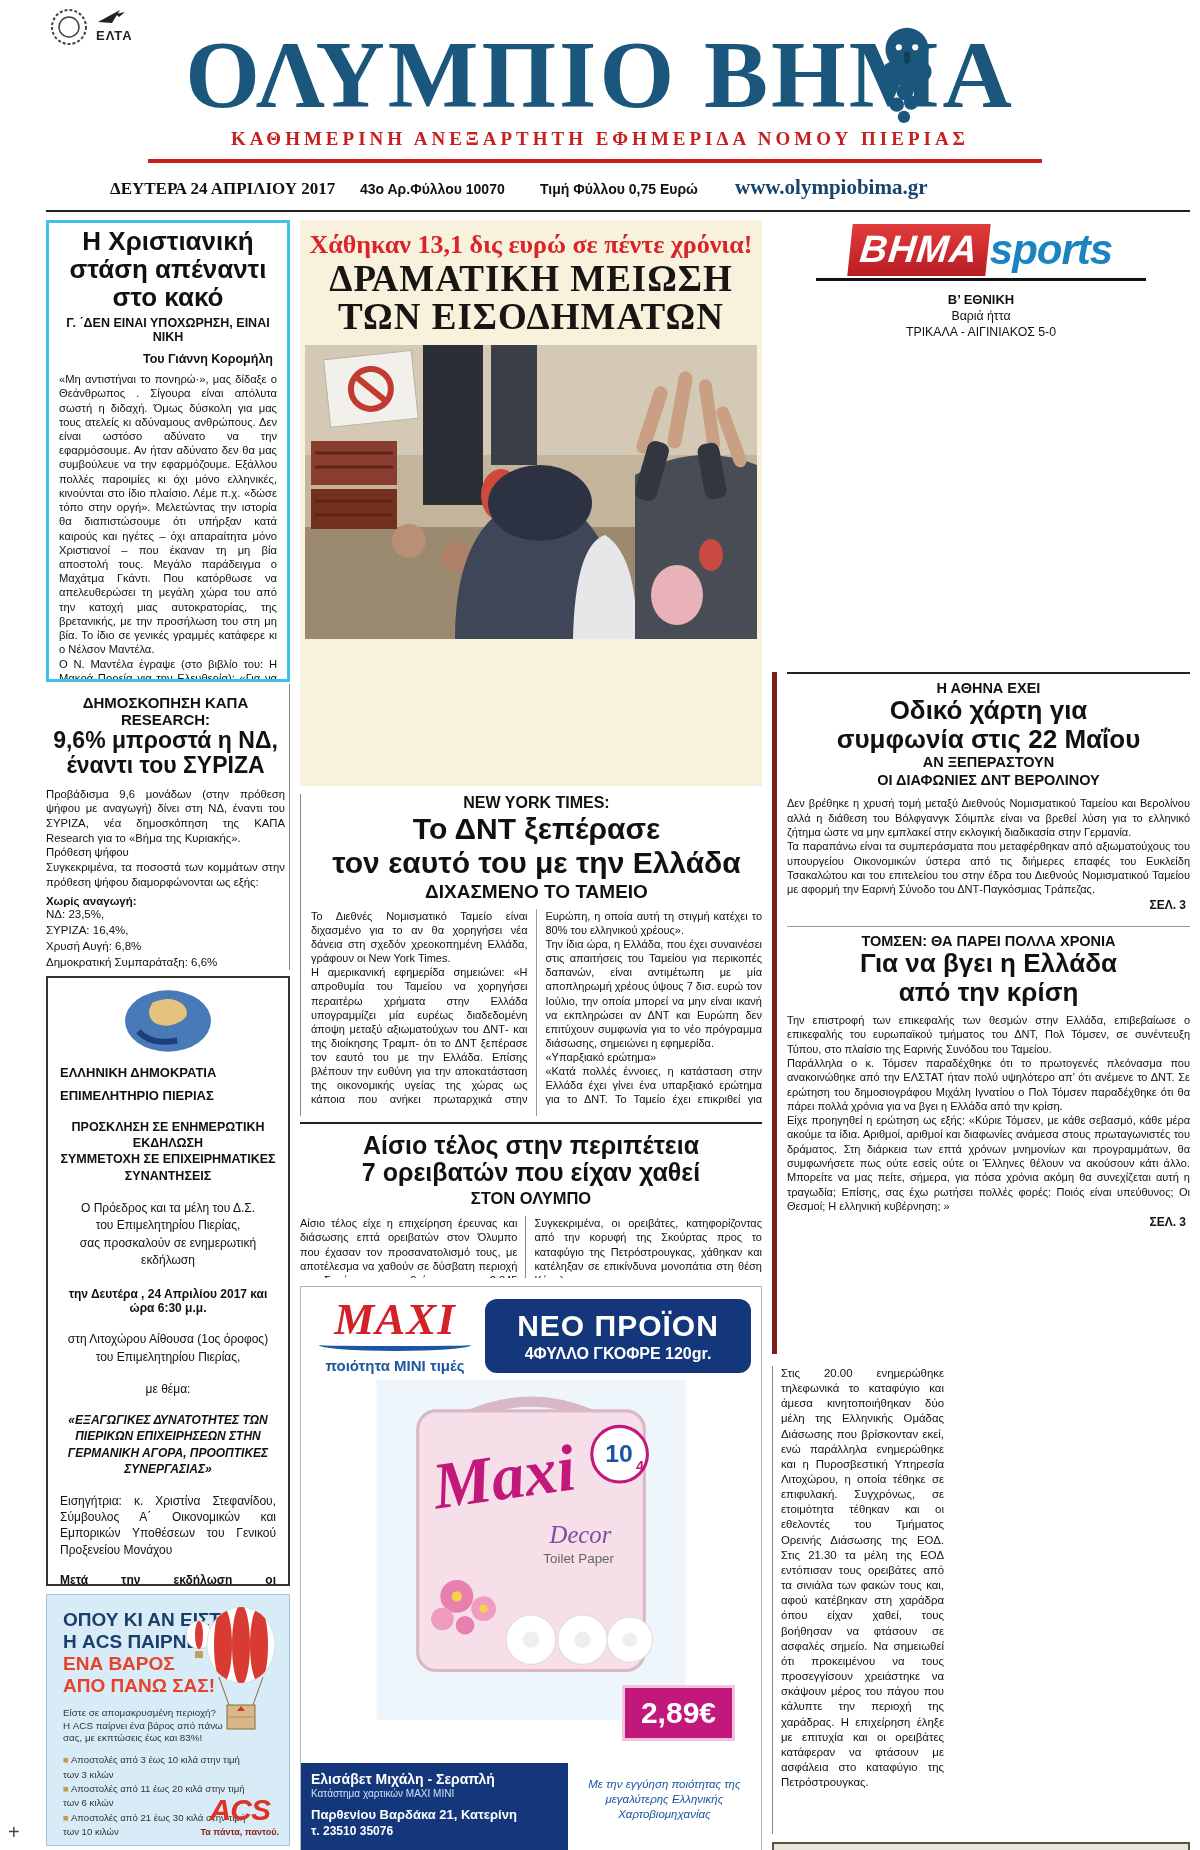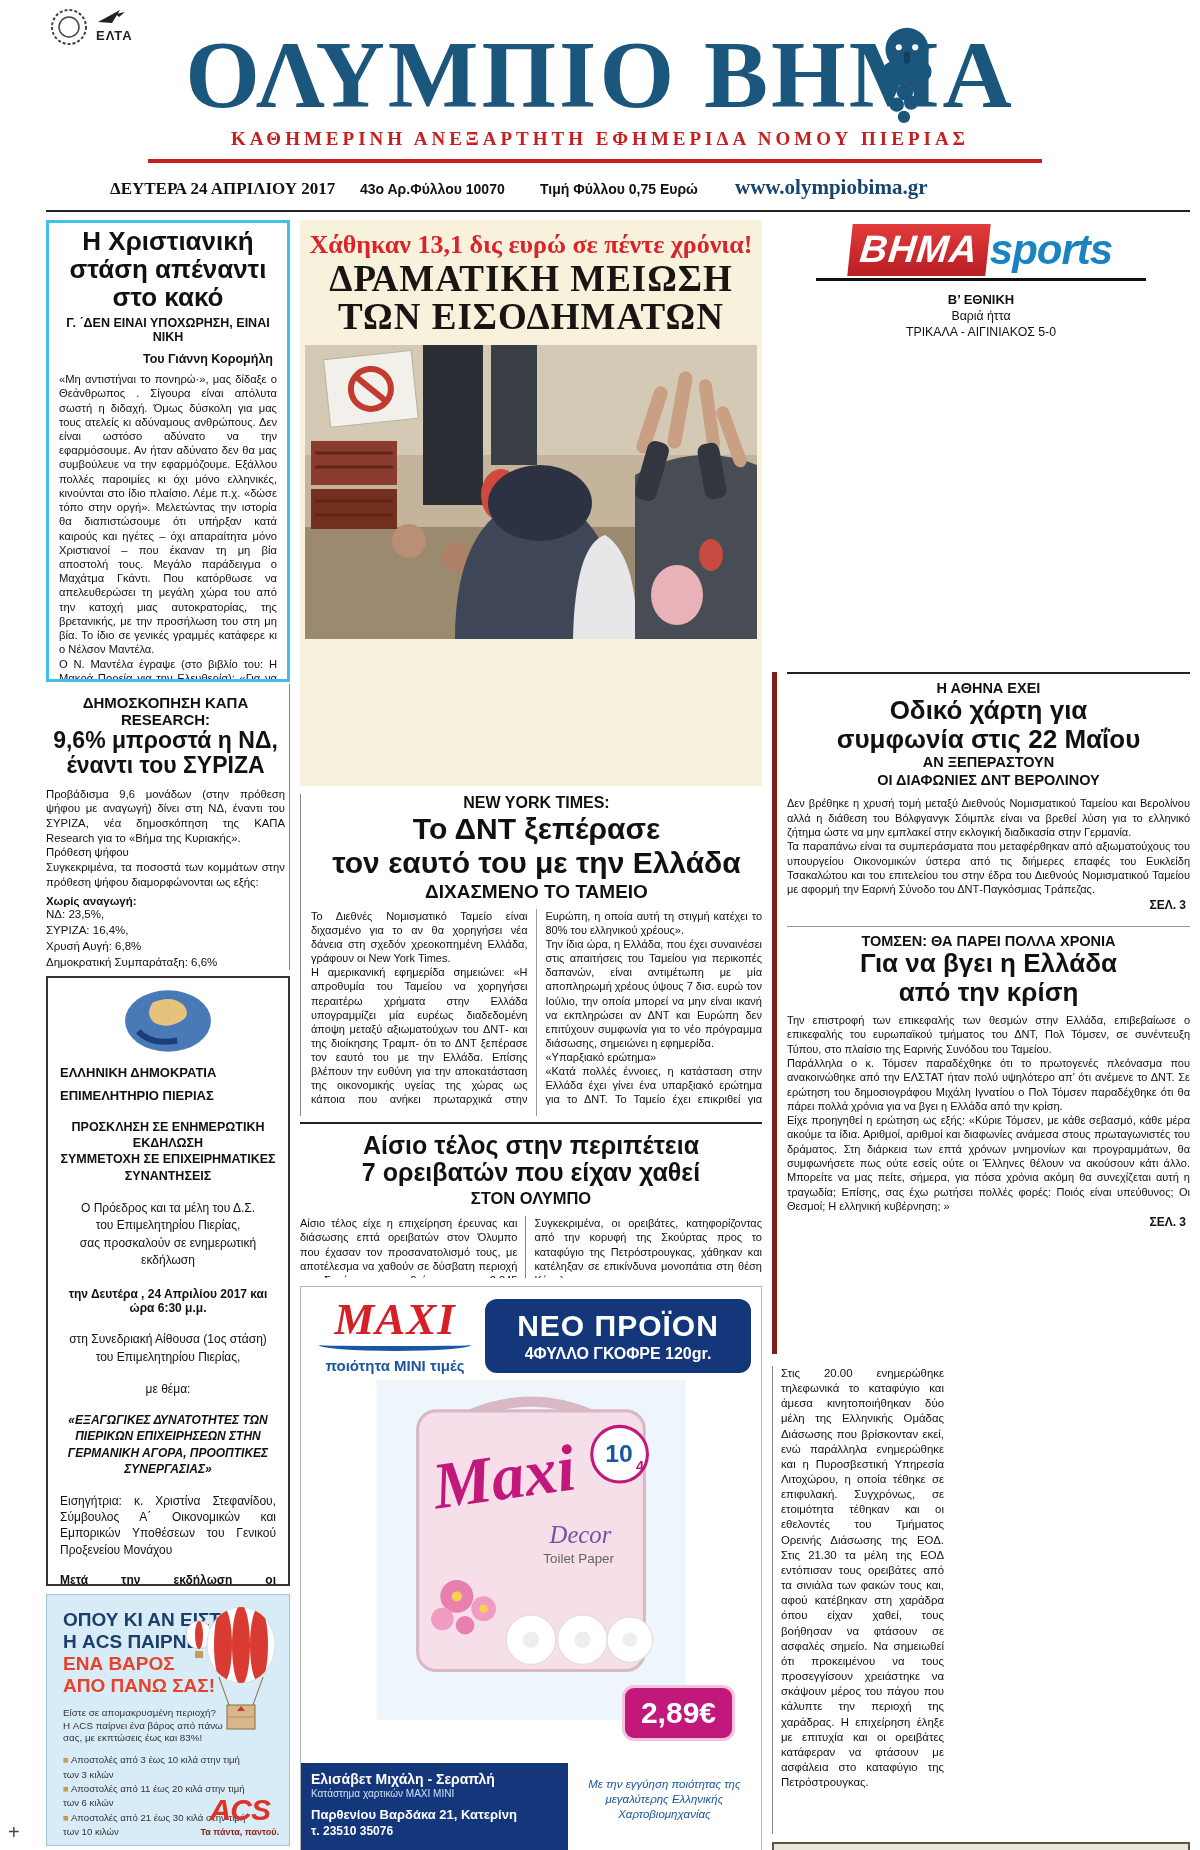--- a/index.html
+++ b/index.html
@@ -88,21 +88,21 @@
   .maxi { position: relative; border: 1px solid #b5b5b5; margin-top: 8px; height: 574px; background: #fff; overflow: hidden; }
   .maxi-top { display: flex; align-items: flex-start; padding: 12px 10px 0 14px; gap: 10px; }
   .maxi-brandwrap { width: 160px; text-align: center; }
   .maxi-brand { font-family: "Liberation Serif", serif; font-style: italic; font-weight: bold; font-size: 45px; color: #d42027; letter-spacing: 1px; line-height: 0.9; }
   .maxi-swoosh { height: 12px; border-bottom: 5px solid #1a57a0; border-radius: 50%; margin: 0 4px; }
   .maxi-tag { font-weight: bold; font-size: 15px; color: #1a57a0; margin-top: 6px; }
   .maxi-neo { flex: 1; background: #14377c; color: #fff; border-radius: 12px; padding: 10px 8px; text-align: center; }
   .maxi-neo-t { font-weight: bold; font-size: 30px; letter-spacing: 1px; }
   .maxi-neo-d { font-weight: bold; font-size: 16px; margin-top: 2px; }
   .maxi-photo { display: block; margin: 6px auto 0; }
-  .maxi-price { position: absolute; right: 26px; top: 398px; background: #c2187c; color: #fff; font-weight: bold; font-size: 30px; padding: 8px 16px; border-radius: 12px; border: 3px solid #f3c2dd; }
+  .maxi-price { position: absolute; right: 26px; top: 398px; background: #c2187c; color: #fff; font-weight: bold; font-size: 30px; padding: 8px 16px; border-radius: 0; border: 3px solid #f3c2dd; }
   .maxi-footer { position: absolute; left: 0; right: 0; bottom: 0; height: 96px; display: flex; }
   .maxi-f-left { width: 58%; background: #14377c; color: #fff; padding: 8px 10px; }
   .maxi-store { font-weight: bold; font-size: 14px; }
   .maxi-store-sub { font-size: 10px; margin-top: 1px; color: #cfe0f5; }
   .maxi-addr { font-weight: bold; font-size: 13px; margin-top: 8px; }
   .maxi-phone { font-weight: bold; font-size: 12px; margin-top: 2px; }
   .maxi-f-right { flex: 1; padding: 14px 10px; font-style: italic; color: #1a57a0; font-size: 11.5px; line-height: 1.3; text-align: center; }
 
   
   .sportsblock { height: 452px; overflow: hidden; }
@@ -228,21 +228,21 @@
         <div class="cham-gov">ΕΛΛΗΝΙΚΗ ΔΗΜΟΚΡΑΤΙΑ</div>
         <div class="cham-gov">ΕΠΙΜΕΛΗΤΗΡΙΟ ΠΙΕΡΙΑΣ</div>
         <div class="cham-invite">
           <div>ΠΡΟΣΚΛΗΣΗ ΣΕ ΕΝΗΜΕΡΩΤΙΚΗ ΕΚΔΗΛΩΣΗ</div>
           <div>ΣΥΜΜΕΤΟΧΗ ΣΕ ΕΠΙΧΕΙΡΗΜΑΤΙΚΕΣ ΣΥΝΑΝΤΗΣΕΙΣ</div>
         </div>
         <div class="cham-host">Ο Πρόεδρος και τα μέλη του Δ.Σ.
 του Επιμελητηρίου Πιερίας,
 σας προσκαλούν σε ενημερωτική εκδήλωση</div>
         <div class="cham-when">την Δευτέρα , 24 Απριλίου 2017 και ώρα 6:30 μ.μ.</div>
-        <div class="cham-where">στη Συνεδριακή Αίθουσα (1ος στάση)
+        <div class="cham-where">στη Λιτοχώρου Αίθουσα (1ος όροφος)
 του Επιμελητηρίου Πιερίας,</div>
         <div class="cham-theme-label">με θέμα:</div>
         <div class="cham-theme">«ΕΞΑΓΩΓΙΚΕΣ ΔΥΝΑΤΟΤΗΤΕΣ ΤΩΝ ΠΙΕΡΙΚΩΝ ΕΠΙΧΕΙΡΗΣΕΩΝ ΣΤΗΝ ΓΕΡΜΑΝΙΚΗ ΑΓΟΡΑ, ΠΡΟΟΠΤΙΚΕΣ ΣΥΝΕΡΓΑΣΙΑΣ»</div>
         <div class="cham-speaker">Εισηγήτρια: κ. Χριστίνα Στεφανίδου, Σύμβουλος Α΄ Οικονομικών και Εμπορικών Υποθέσεων του Γενικού Προξενείου Μονάχου</div>
         <div class="cham-note">Μετά την εκδήλωση οι ενδιαφερόμενοι επιχειρηματίες έχουν την δυνατότητα για κατ΄ ιδίαν συναντήσεις με την Σύμβουλο ΟΕΥ Α΄, με στόχο την εξειδικευμένη πληροφόρηση.</div>
 
       </div>
 
       <div class="box-acs">
         <svg class="acs-balloon" width="104" height="150" viewBox="0 0 104 150">

